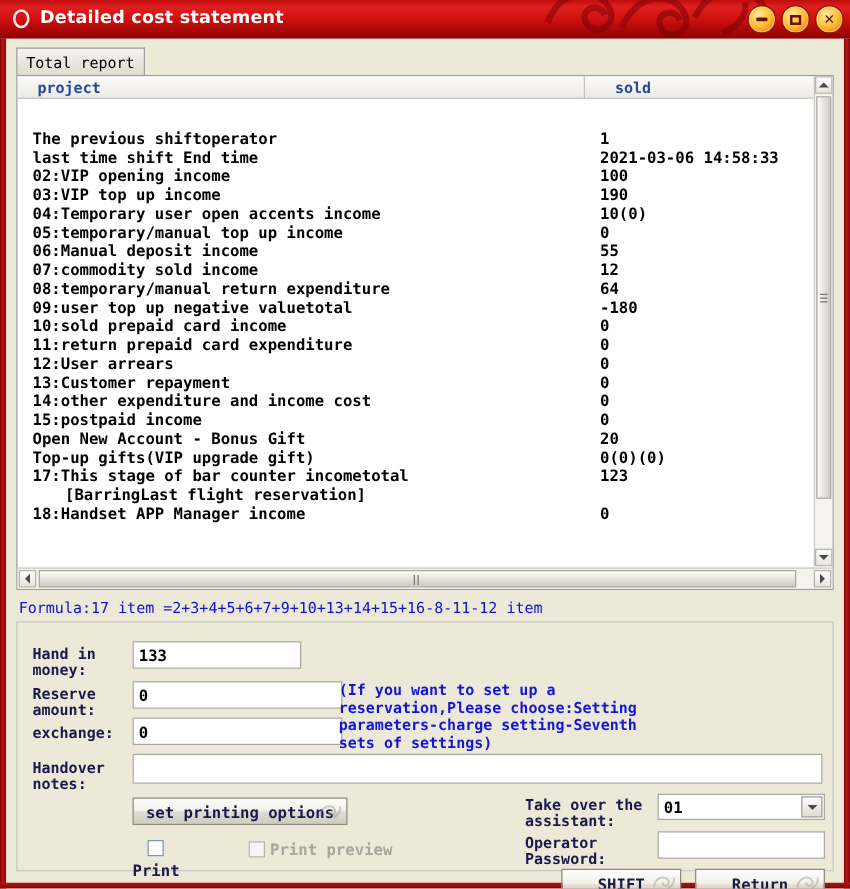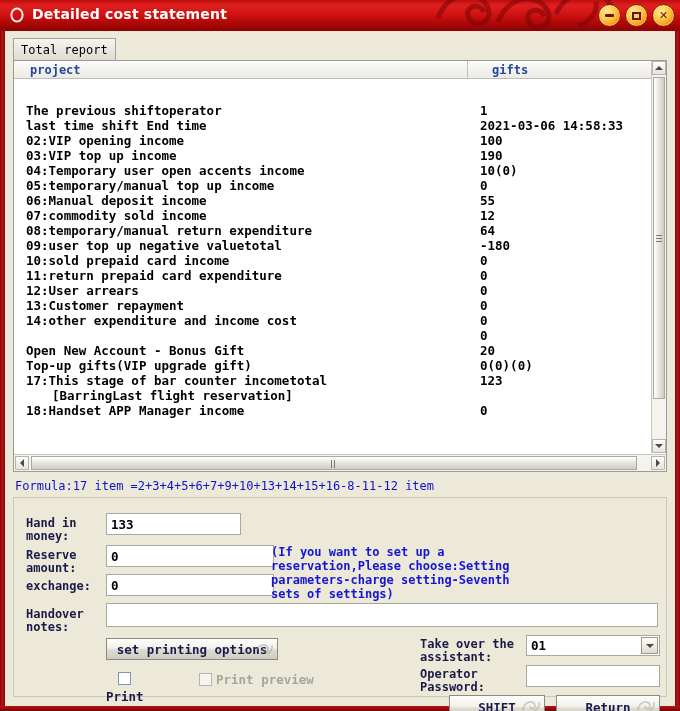--- a/index.html
+++ b/index.html
@@ -449,21 +449,21 @@
       <div class="tab inactive" style="left:0;">
         <span>Total report</span>
       </div>
     </div>
 
     <div class="gridbox">
 
       <div class="grid-head">
         <div class="hsep"></div>
         <div class="hcell h1">project</div>
-        <div class="hcell h2">gifts</div>
+        <div class="hcell h2">sold</div>
       </div>
 
       <div class="grid-rows" id="grid-rows">
           <div class="grow">
             <span class="gc-project">The previous shiftoperator</span>
             <span class="gc-cost">1</span>
           </div>
           <div class="grow">
             <span class="gc-project">last time shift End time</span>
             <span class="gc-cost">2021-03-06 14:58:33</span>
@@ -514,20 +514,21 @@
           </div>
           <div class="grow">
             <span class="gc-project">13:Customer repayment</span>
             <span class="gc-cost">0</span>
           </div>
           <div class="grow">
             <span class="gc-project">14:other expenditure and income cost</span>
             <span class="gc-cost">0</span>
           </div>
           <div class="grow">
+            <span class="gc-project">15:postpaid income</span>
             <span class="gc-cost">0</span>
           </div>
           <div class="grow">
             <span class="gc-project">Open New Account - Bonus Gift</span>
             <span class="gc-cost">20</span>
           </div>
           <div class="grow">
             <span class="gc-project">Top-up gifts(VIP upgrade gift)</span>
             <span class="gc-cost">0(0)(0)</span>
           </div>

